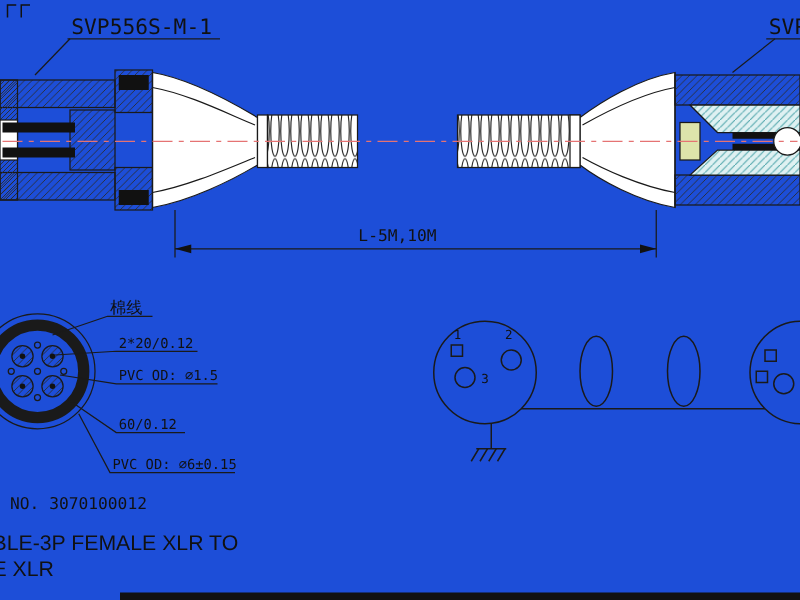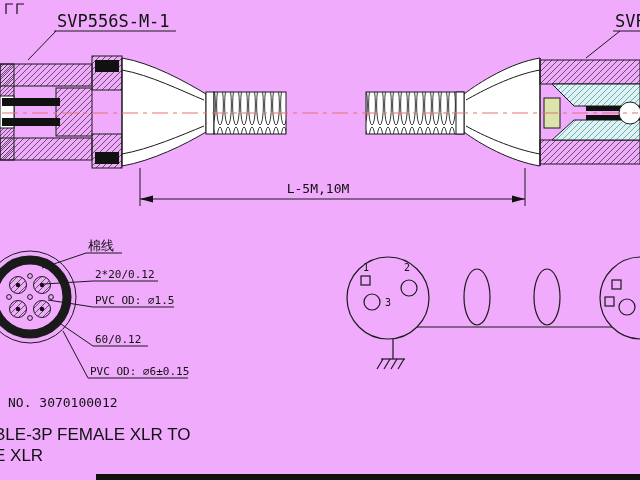--- a/index.html
+++ b/index.html
@@ -1,16 +1,16 @@
 <!DOCTYPE html>
 <html><head>
 <meta charset="utf-8">
 <style>
   html,body{margin:0;padding:0;background:#888;}
-  #page{width:640px;height:480px;background:#f0abfc;position:relative;overflow:hidden;text-align:right;}
+  #page{width:640px;height:480px;background:#1d4ed8;position:relative;overflow:hidden;text-align:right;}
   svg{display:block;}
   .mono{font-family:"DejaVu Sans Mono","Liberation Mono",monospace;fill:#111;}
   .sans{font-family:"Liberation Sans","DejaVu Sans",sans-serif;fill:#111;}
 </style>
 </head>
 <body>
 
 <div id="page">
 <svg width="640" height="480" viewBox="0 0 640 480">
   <defs>

